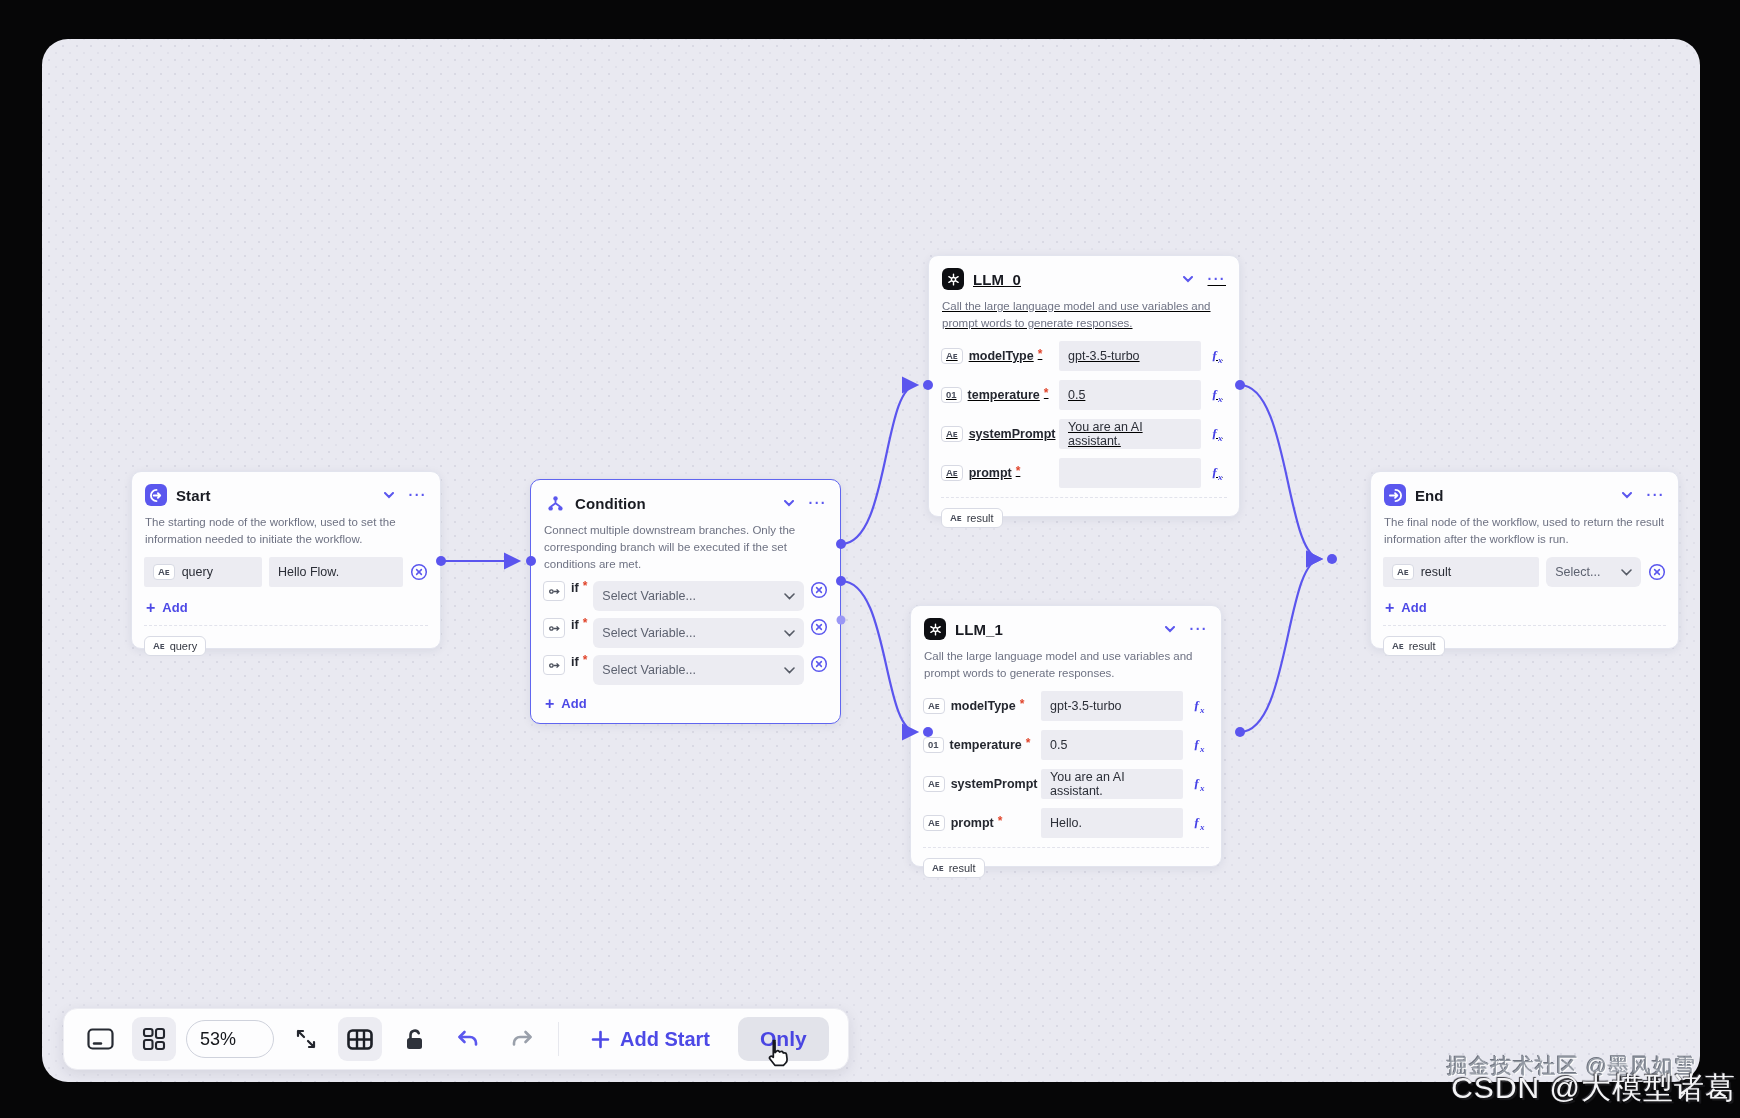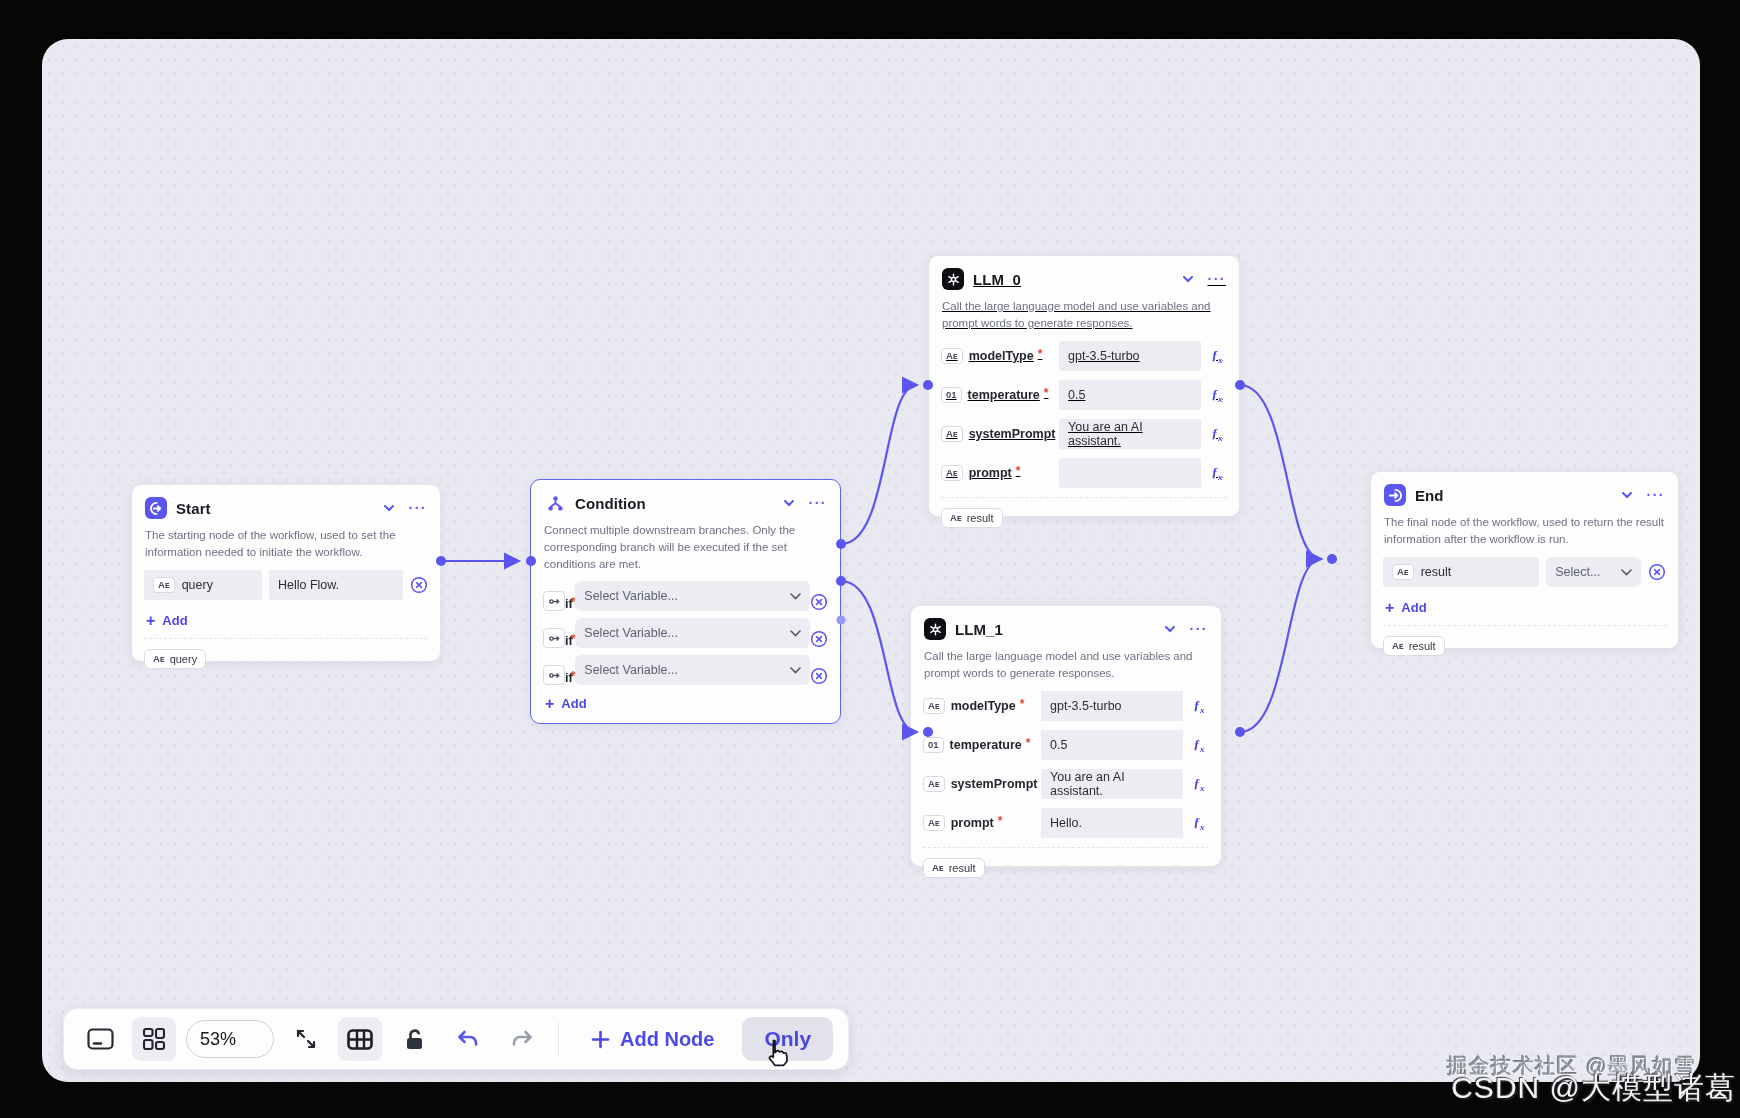--- a/index.html
+++ b/index.html
@@ -29,21 +29,21 @@
     color:#494e5c;padding:2px 4px;line-height:1;flex:none;}
   .frow{display:flex;align-items:center;gap:7px;margin-bottom:9px;}
   .removex{flex:none;display:flex;}
   .addlink{display:flex;align-items:center;gap:7px;color:#4d49e6;font-size:13px;font-weight:700;
     padding:4px 2px 2px 2px;}
   .plus{font-size:16px;font-weight:700;line-height:12px;}
   .nfoot{margin:8px 12px 0 12px;border-top:1px dashed #e2e3ec;padding-top:9px;padding-bottom:11px;}
   .tag{display:inline-flex;align-items:center;gap:5px;background:#fff;border:1px solid #d9dbe5;
     border-radius:6px;padding:3px 8px;font-size:11px;color:#34384226;color:#343842;}
   
-  .crow{display:flex;align-items:flex-end;gap:0;margin-bottom:7px;}
+  .crow{display:flex;align-items:flex-start;gap:6px;margin-bottom:7px;}
   .ifchip{width:20px;height:18px;background:#fff;border:1px solid #d7d9e3;border-radius:4px;flex:none;
     display:flex;align-items:center;justify-content:center;}
   .iflabel{font-size:12.5px;font-weight:700;color:#23262e;}
   .star{color:#e0452c;font-size:12px;font-weight:700;margin-left:-2px;transform:translateY(-2px);}
   .select{background:#ececf2;border-radius:6px;height:30px;flex:1;display:flex;align-items:center;
     padding:0 9px;font-size:12.5px;color:#5d6270;box-sizing:border-box;}
   .select .sx{flex:1;}
   
   .prow{display:flex;align-items:center;gap:6px;margin-bottom:9px;}
   .plabelwrap{width:112px;display:flex;align-items:center;gap:6px;flex:none;}
@@ -73,21 +73,21 @@
     text-shadow:1px 1px 0 #fbfbfb,-1px -1px 0 #707580;letter-spacing:1px;}
   .wm2{position:absolute;right:4px;top:1068px;z-index:8;font-size:30px;color:#f4f4f6;font-weight:500;
     text-shadow:2px 2px 1px #1c1c1f,-1px -1px 1px #3a3a40;letter-spacing:1px;}
 </style>
 </head>
 <body>
 
 <div id="frame">
 <div id="canvas">
 
-  <div class="node" style="left:89px;top:445px;width:310px;height:178px;">
+  <div class="node" style="left:89px;top:432px;width:310px;height:178px;">
     <div class="nhead">
       <span class="nicon purple">
         <svg width="13" height="13" viewBox="0 0 14 14">
               <path d="M7 1A6 6 0 1 0 7 13" stroke="#fff" stroke-width="2" fill="none" stroke-linecap="round"></path>
               <path d="M4 7h7M8.5 4.5 11 7 8.5 9.5" stroke="#fff" stroke-width="2" fill="none" stroke-linecap="round" stroke-linejoin="round"></path>
             </svg>
       </span>
       <span class="ntitle">Start</span>
       <span class="chev">
             <svg width="10" height="7" viewBox="0 0 10 7">
@@ -496,21 +496,21 @@
     <svg width="24" height="21" viewBox="0 0 24 21">
           <path d="M15.5 3l5 5-5 5" stroke="#9aa0ab" stroke-width="2.6" fill="none" stroke-linecap="round" stroke-linejoin="round"></path>
           <path d="M20.2 8H10a6 6 0 0 0-6 6v1.5" stroke="#9aa0ab" stroke-width="2.6" fill="none" stroke-linecap="round"></path>
         </svg>
   </div>
   <div class="tdivider"></div>
   <div class="addnode">
     <svg width="19" height="19" viewBox="0 0 19 19">
           <path d="M9.5 2v15M2 9.5h15" stroke="#4d49e6" stroke-width="2.6" stroke-linecap="round"></path>
         </svg>
-    <span>Add Node</span>
+    <span>Add Start</span>
   </div>
   <div class="savebtn">
     <span>Only</span>
   </div>
 </div>
 
 <div id="cursor">
   <svg width="30" height="32" viewBox="0 0 24 26">
     <path d="M9 2.2c.8 0 1.4.6 1.4 1.4v8.2l1.3-1.1c.6-.5 1.5-.4 2 .2l.4.5 1.1-.4c.7-.2 1.4.1 1.7.7l.2.5 1.2-.1c.7 0 1.3.5 1.4 1.2l.5 3.8c.1 1.2-.3 2.4-1.1 3.2l-1.9 1.9h-6.9l-4-5.1c-.5-.6-.4-1.5.2-2 .5-.4 1.2-.4 1.7 0l.8.6V3.6c0-.8.6-1.4 1.4-1.4z" fill="#fff" stroke="#16181d" stroke-width="1.4" stroke-linejoin="round"></path>
   </svg>

